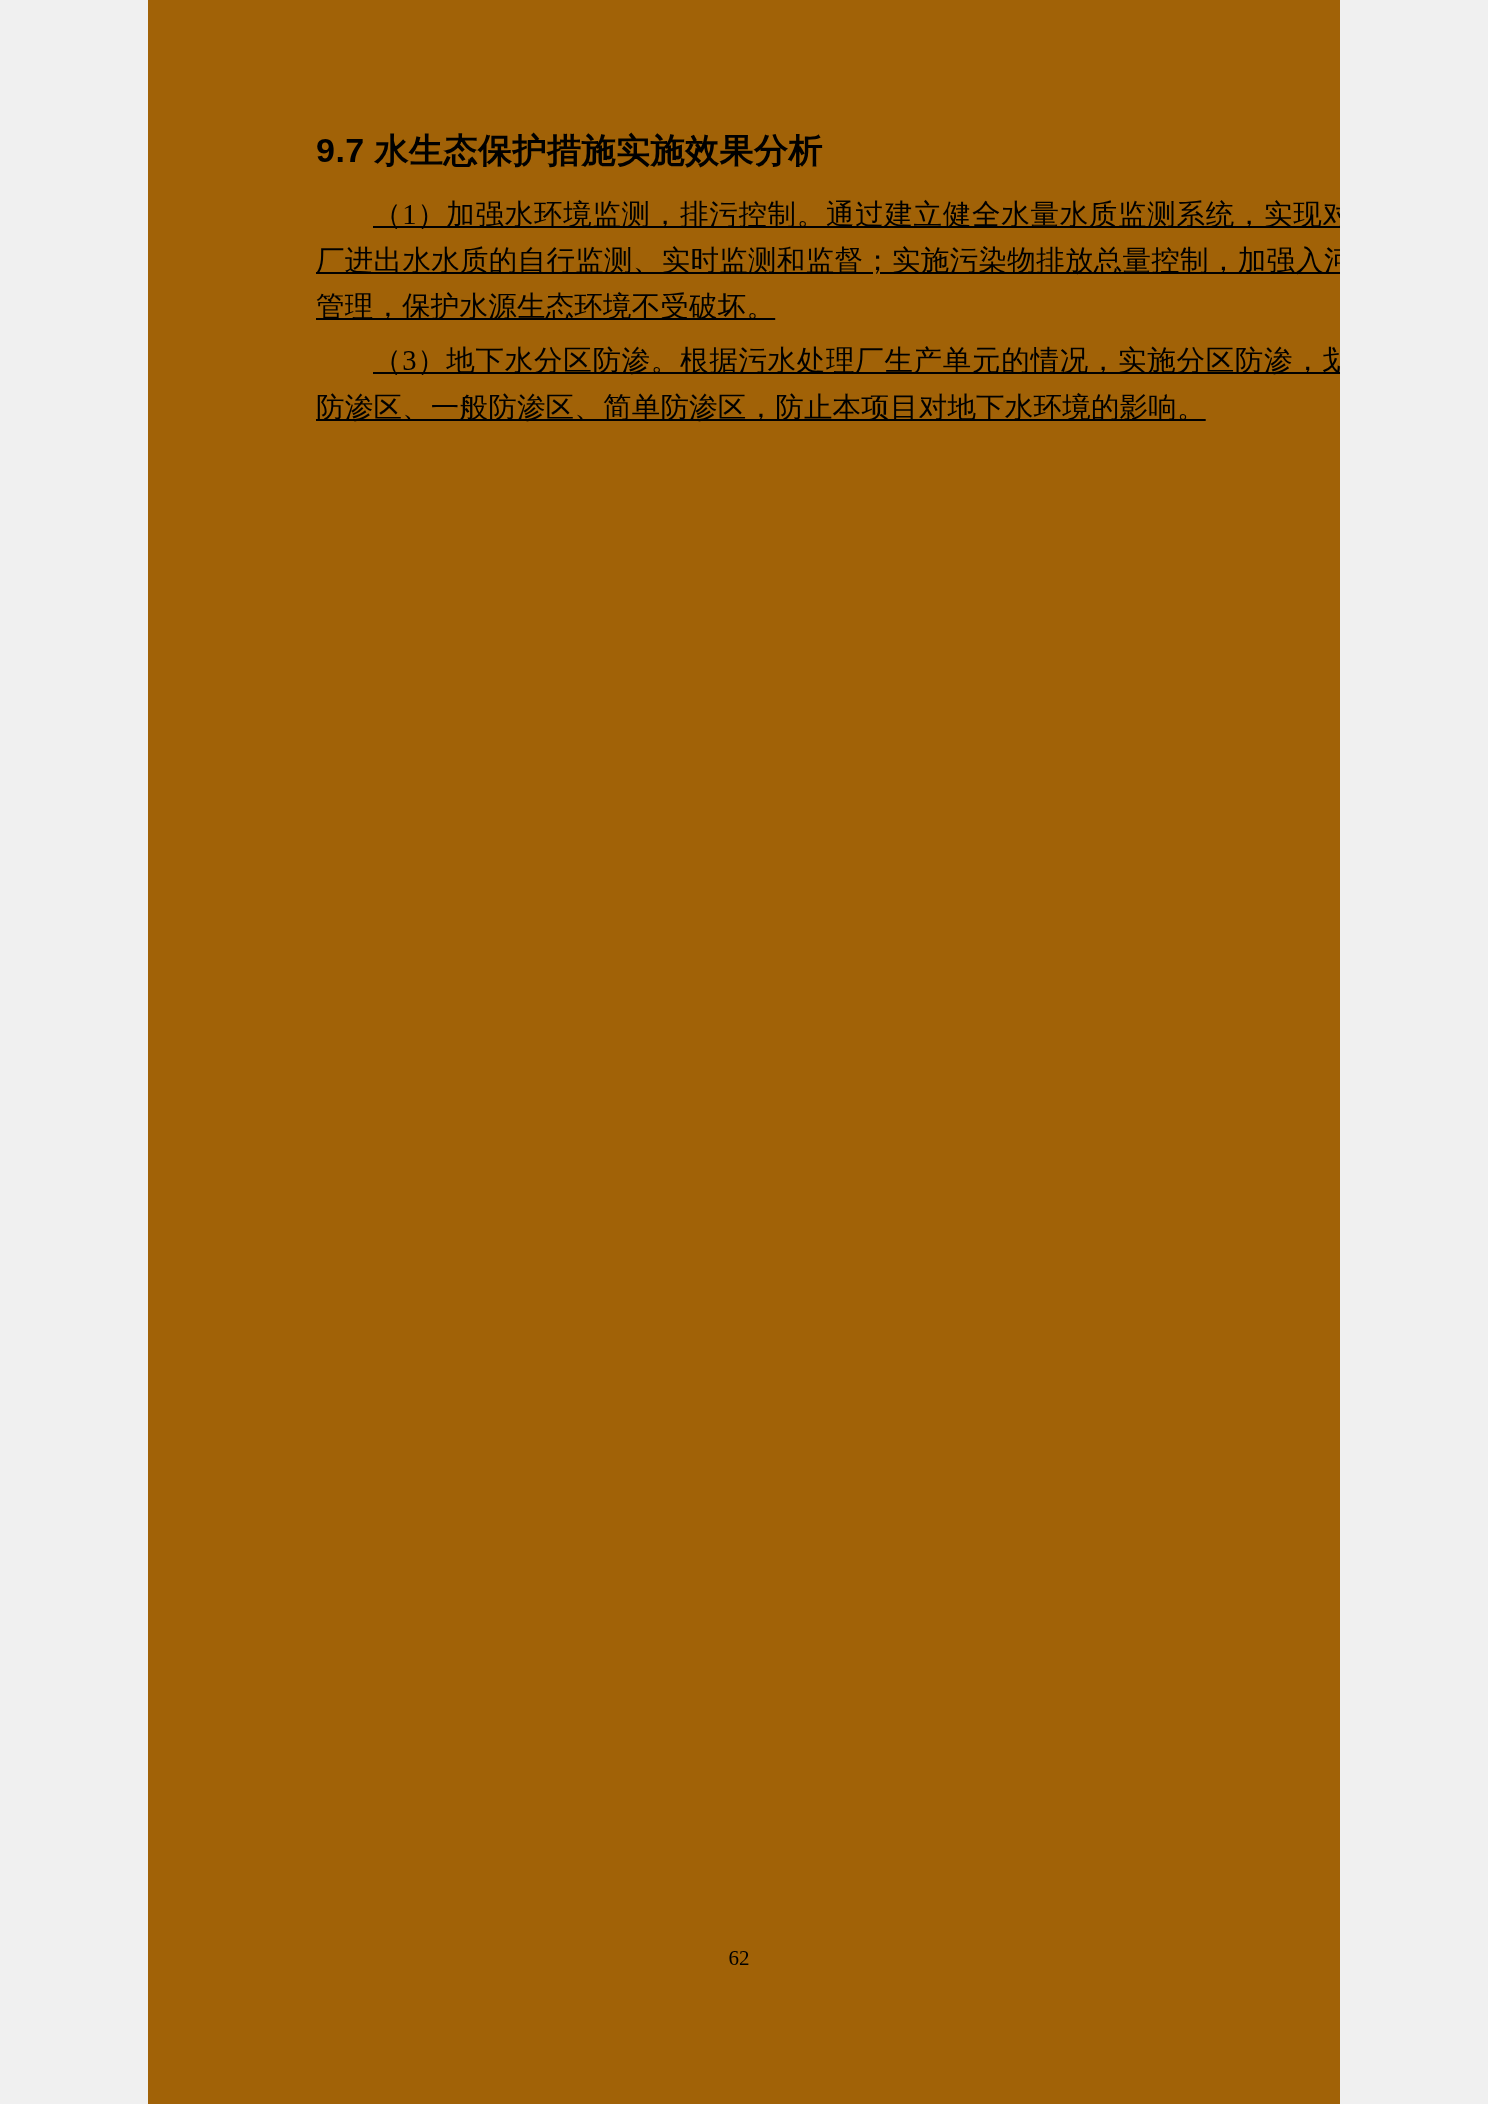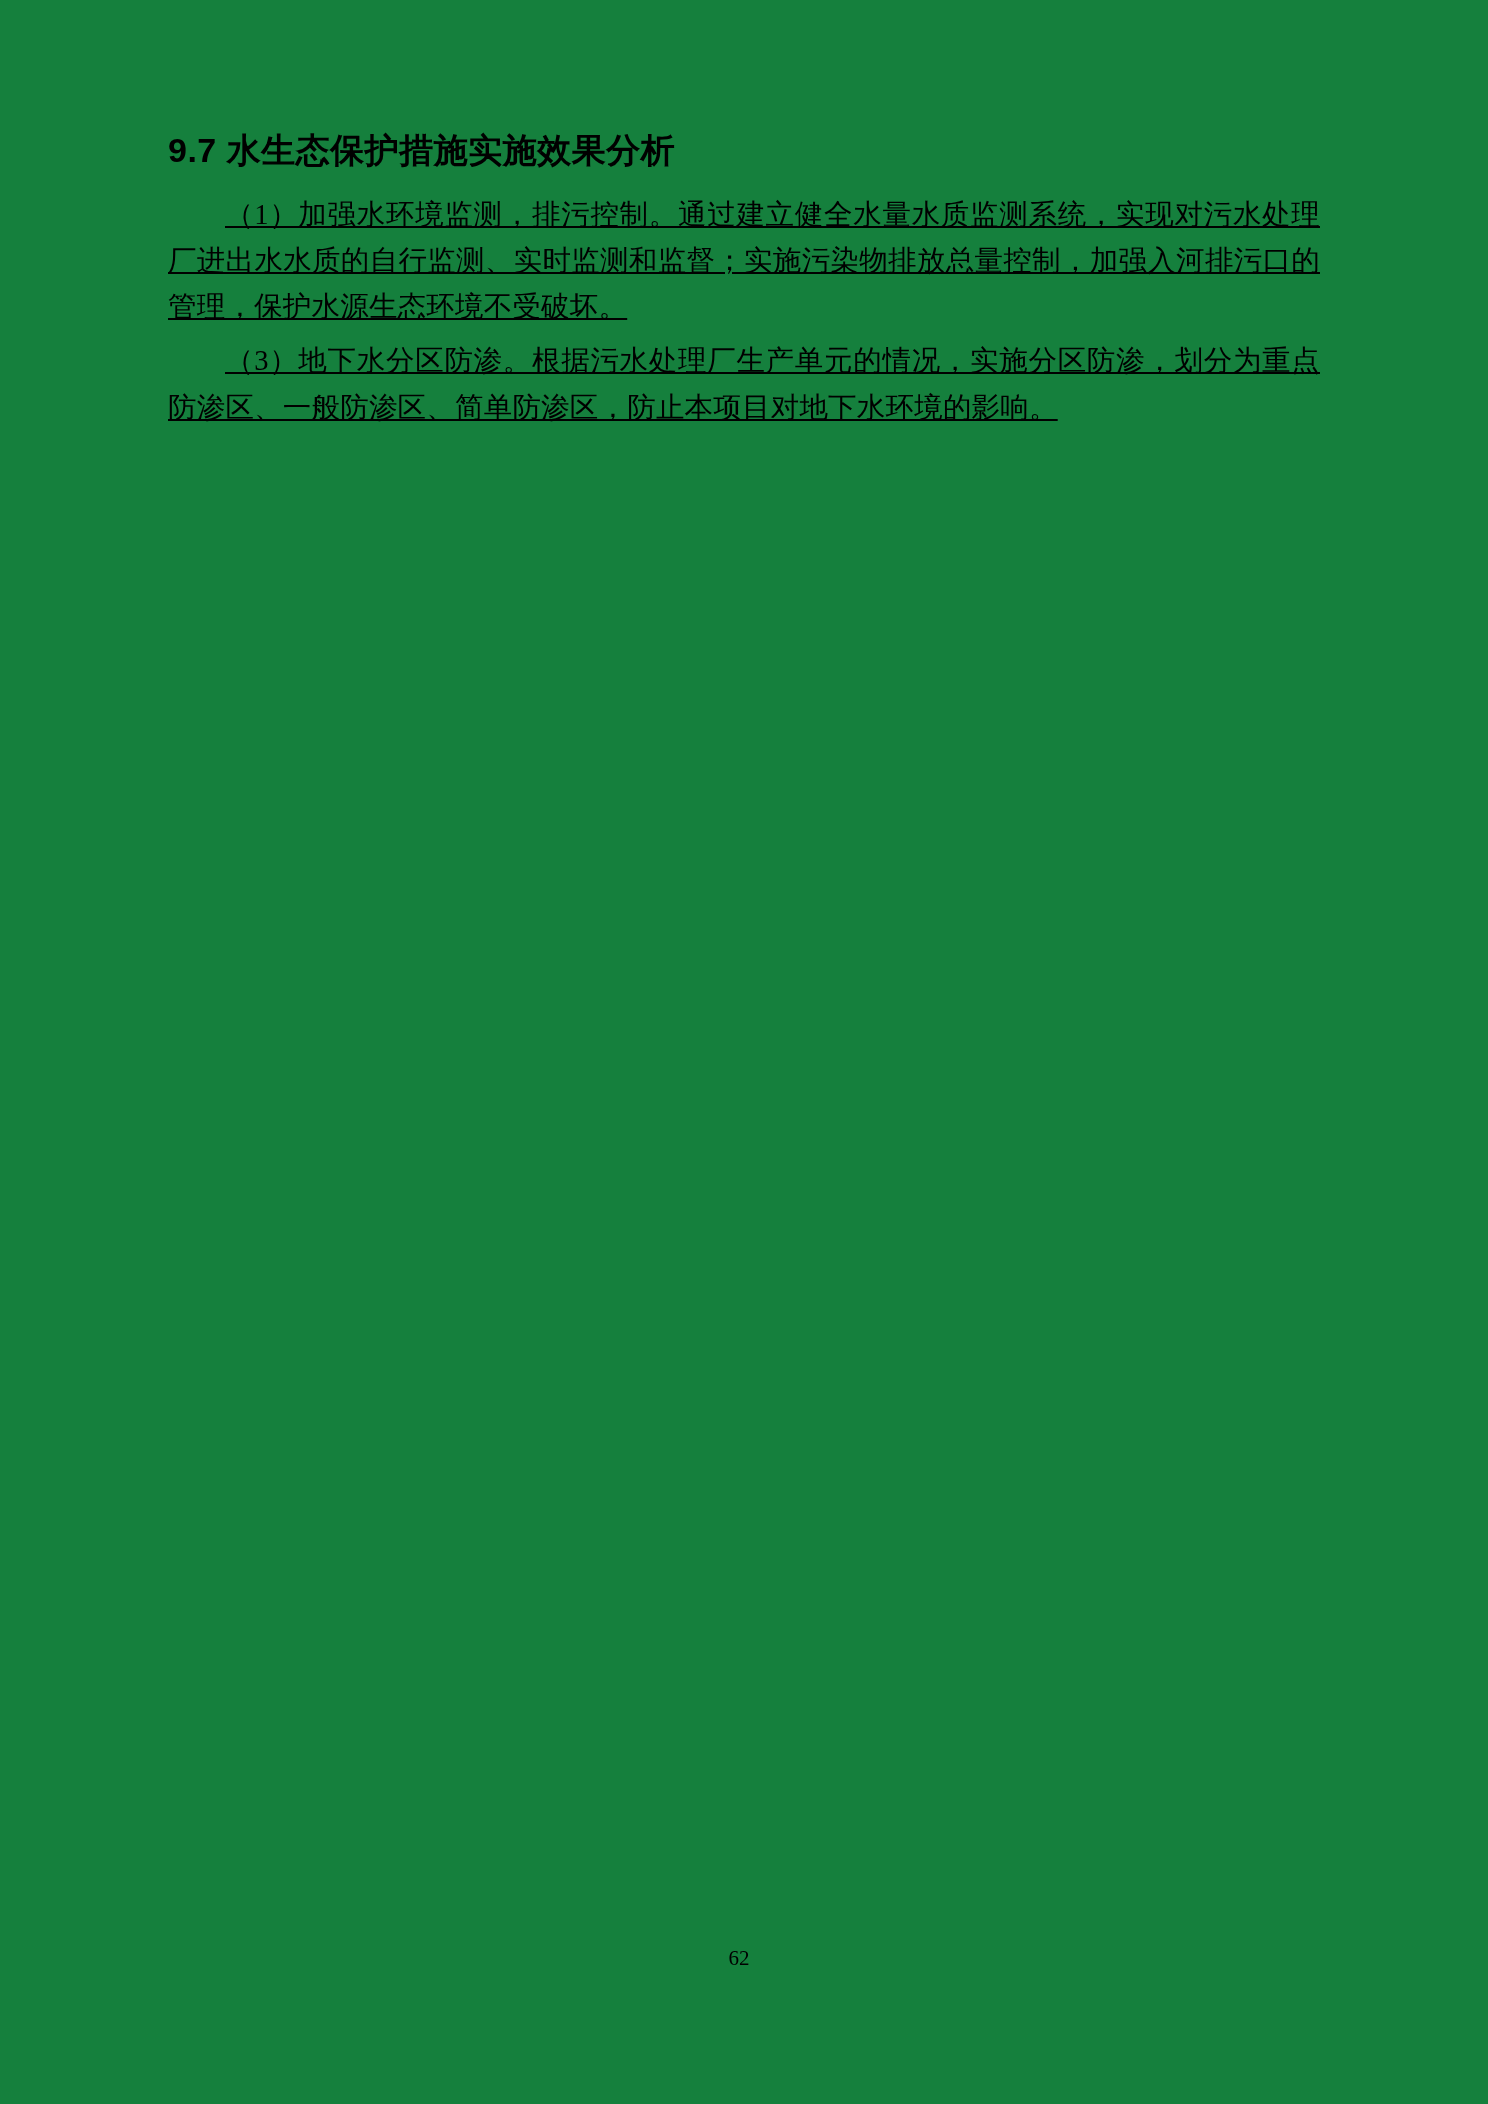--- a/index.html
+++ b/index.html
@@ -1,23 +1,23 @@
 <!DOCTYPE html>
 <html><head>
 <meta charset="utf-8">
 <style>
   html, body {
     margin: 0;
     padding: 0;
     background: #f0f0f0;
   }
   .page {
-    width: 1488px;
+    width: 1192px;
     height: 2104px;
-    background: #15803d;
+    background: #a16207;
     margin: 0 auto;
     position: relative;
     box-sizing: border-box;
     font-family: "Liberation Serif", "DejaVu Serif", serif;
     color: #000000;
     overflow: hidden;
   }
   .content {
     position: absolute;
     left: 168px;

